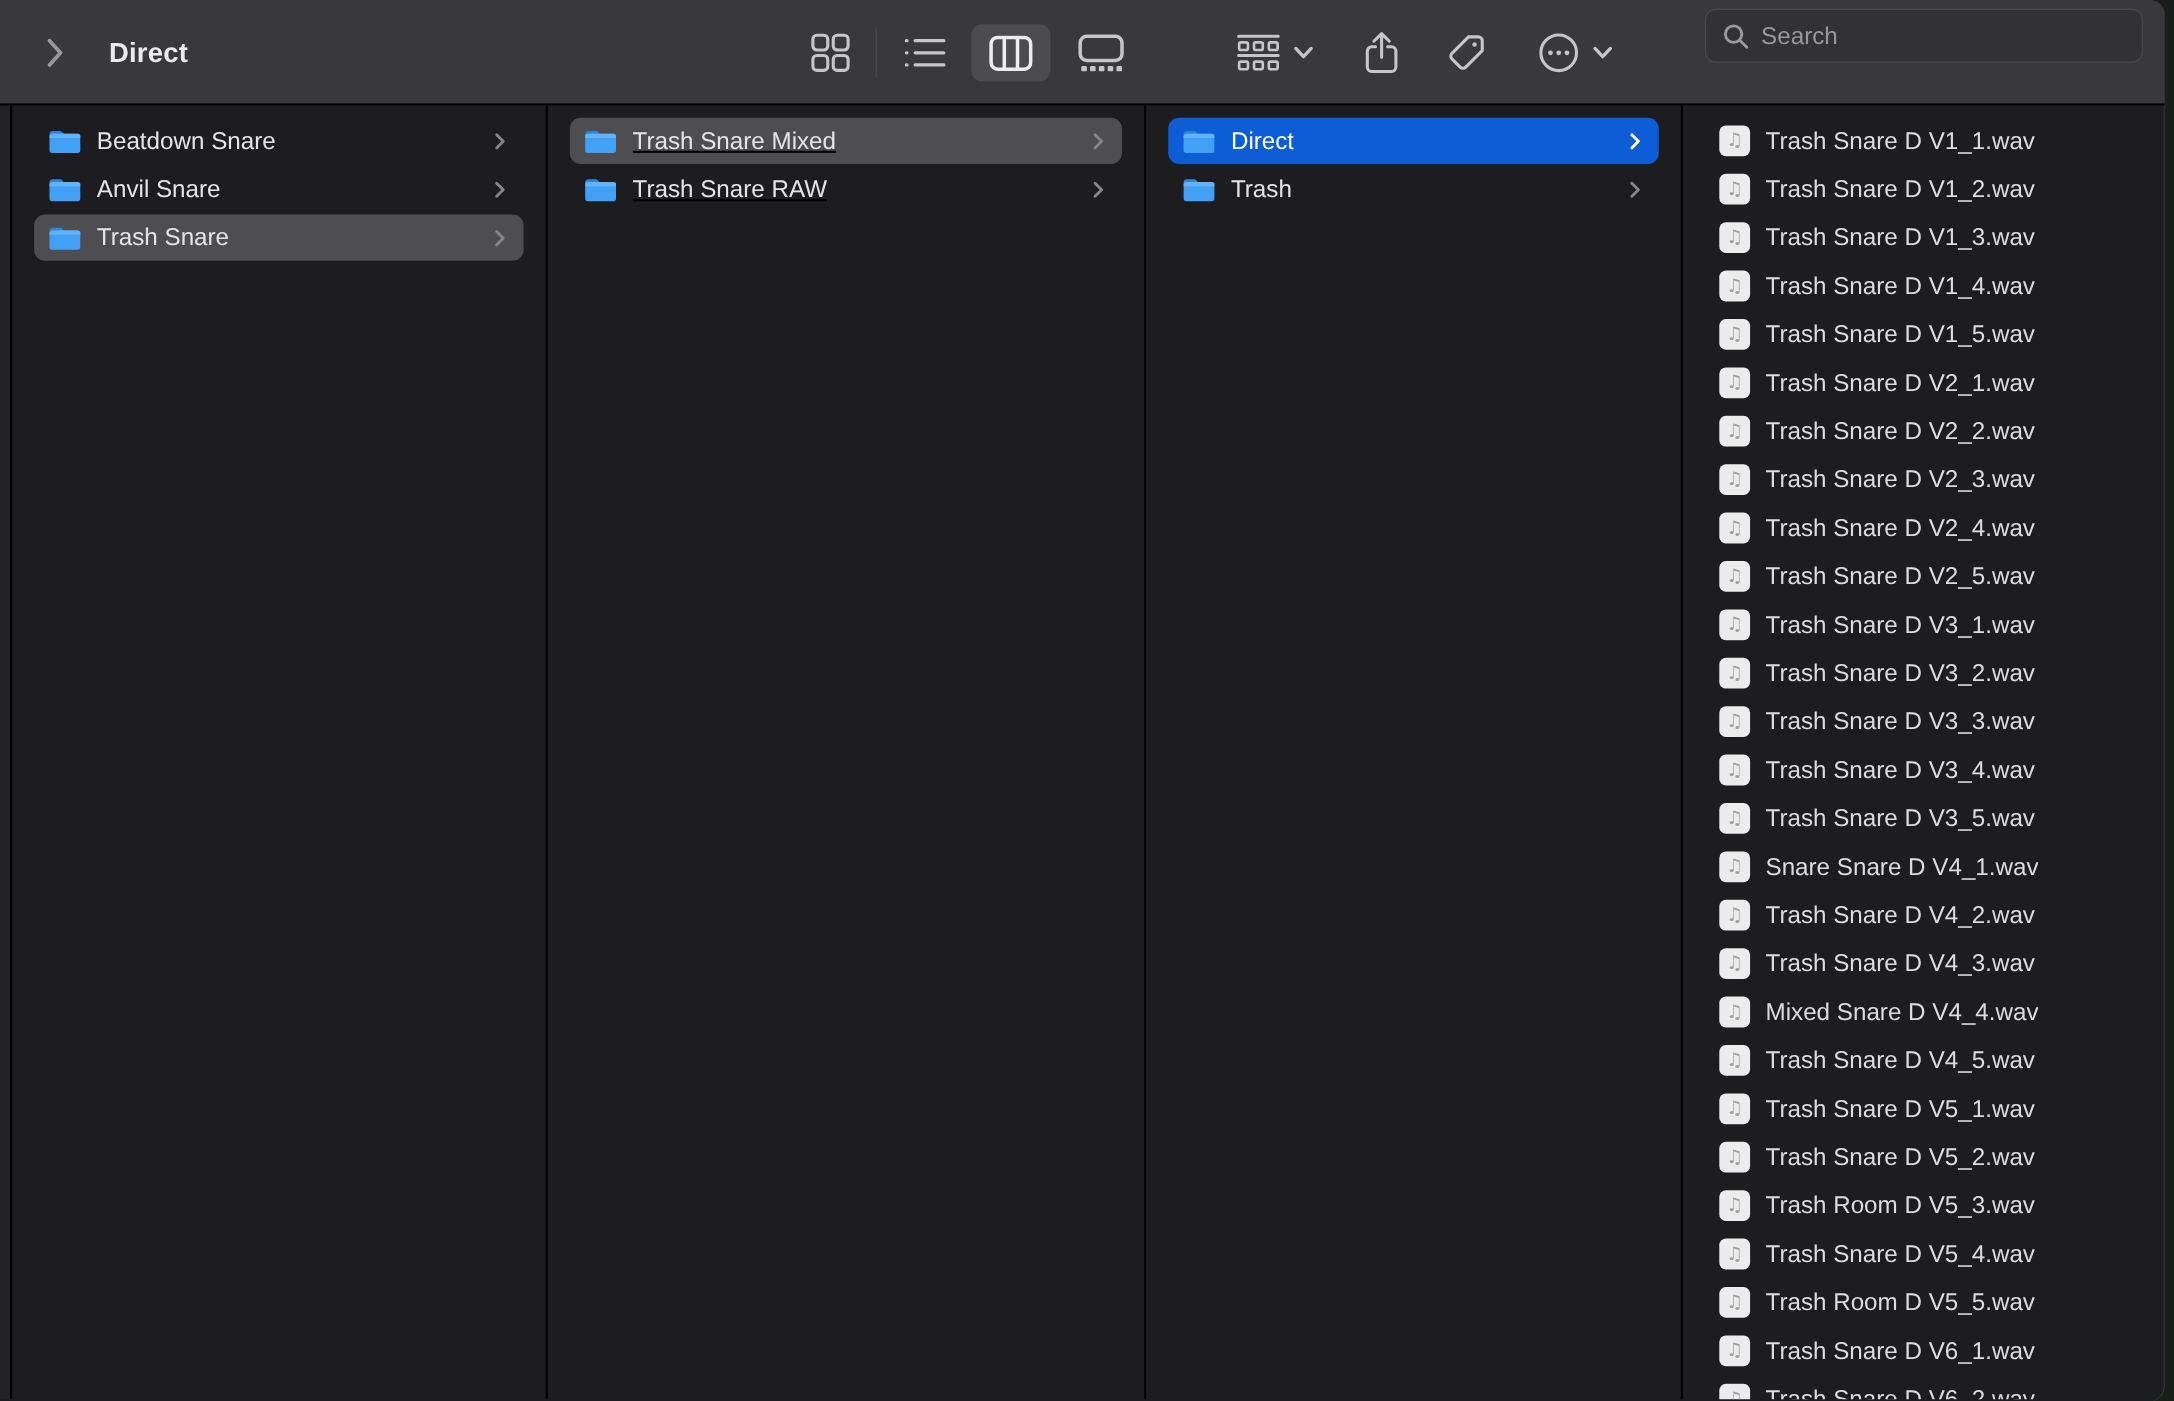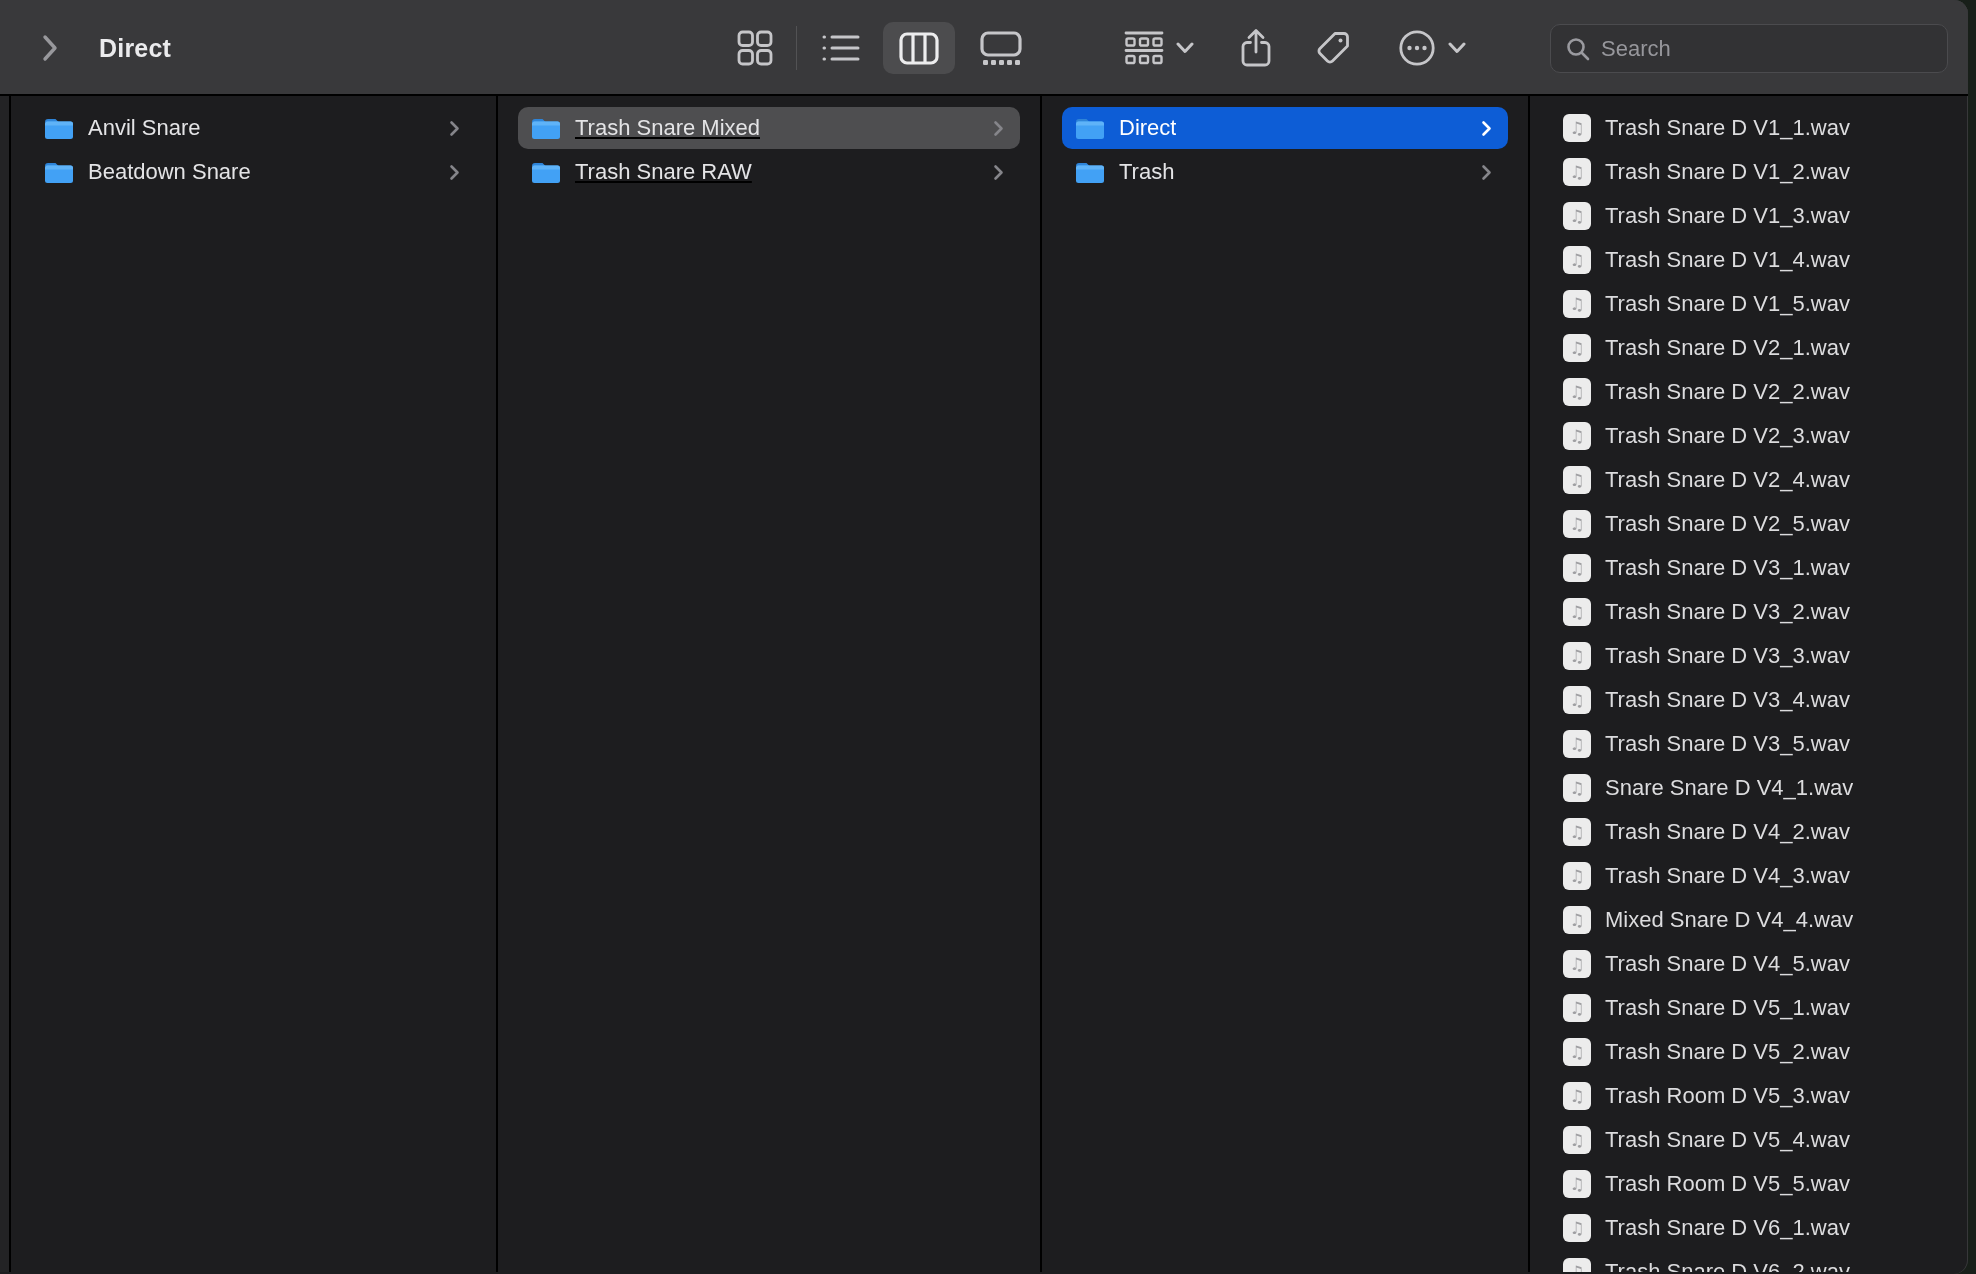--- a/index.html
+++ b/index.html
@@ -33,21 +33,21 @@
       background:transparent;border:none;color:#c6c6c9;border-radius:10px;cursor:default;}
   .tb svg{display:block;}
   .tb.selected{background:#4c4c4e;color:#ededee;}
   .nav-forward{left:30px;width:40px;color:#98989c;}
   .win-title{
     position:absolute;left:99px;top:0;height:96px;display:flex;align-items:center;
     font-size:25px;font-weight:700;color:#ebebed;letter-spacing:.2px;
   }
   .tb-divider{position:absolute;left:796px;top:26px;width:1px;height:44px;background:#525254;}
   .search-field{
-    position:absolute;left:1550px;top:24px;width:398px;height:49px;
+    position:absolute;left:1550px;top:8px;width:398px;height:49px;
     background:#323234;border:1px solid #4b4b4e;border-radius:10px;
     display:flex;align-items:center;
   }
   .search-field svg{margin-left:14px;flex:0 0 auto;color:#9a9a9f;}
   .search-field input{
     flex:1;height:100%;background:transparent;border:none;outline:none;
     color:#e8e8ea;font-size:22px;padding:0 12px 0 10px;
     font-family:"Liberation Sans","DejaVu Sans",sans-serif;
   }
   .search-field input::placeholder{color:#97979c;}
@@ -191,44 +191,59 @@
     <div class="col col-1">
 
         <div class="row">
           <span class="folder-ico">
             <svg width="30" height="23" viewBox="0 0 30 23">
               <path d="M1 5 q0 -3 3 -3 h7.5 l3.5 3.5 h-14 z" fill="#2e84d8"></path>
               <rect x="1" y="4.5" width="28" height="17.5" rx="2.5" fill="#42a1f5"></rect>
               <path d="M1 7 q0 -2.5 2.5 -2.5 h23 q2.5 0 2.5 2.5 v1.5 h-28 z" fill="#5fb3f8"></path>
             </svg>
           </span>
+          <span class="label">Beatdown Snare</span>
+          <span class="chev">
+            <svg width="11" height="17" viewBox="0 0 11 17" fill="none" stroke="currentColor" stroke-width="2.6" stroke-linecap="round" stroke-linejoin="round">
+              <path d="M2.5 2.5 L8.5 8.5 L2.5 14.5"></path>
+            </svg>
+          </span>
+        </div>
+
+        <div class="row">
+          <span class="folder-ico">
+            <svg width="30" height="23" viewBox="0 0 30 23">
+              <path d="M1 5 q0 -3 3 -3 h7.5 l3.5 3.5 h-14 z" fill="#2e84d8"></path>
+              <rect x="1" y="4.5" width="28" height="17.5" rx="2.5" fill="#42a1f5"></rect>
+              <path d="M1 7 q0 -2.5 2.5 -2.5 h23 q2.5 0 2.5 2.5 v1.5 h-28 z" fill="#5fb3f8"></path>
+            </svg>
+          </span>
           <span class="label">Anvil Snare</span>
           <span class="chev">
             <svg width="11" height="17" viewBox="0 0 11 17" fill="none" stroke="currentColor" stroke-width="2.6" stroke-linecap="round" stroke-linejoin="round">
               <path d="M2.5 2.5 L8.5 8.5 L2.5 14.5"></path>
             </svg>
           </span>
         </div>
 
-        <div class="row">
-          <span class="folder-ico">
-            <svg width="30" height="23" viewBox="0 0 30 23">
-              <path d="M1 5 q0 -3 3 -3 h7.5 l3.5 3.5 h-14 z" fill="#2e84d8"></path>
-              <rect x="1" y="4.5" width="28" height="17.5" rx="2.5" fill="#42a1f5"></rect>
-              <path d="M1 7 q0 -2.5 2.5 -2.5 h23 q2.5 0 2.5 2.5 v1.5 h-28 z" fill="#5fb3f8"></path>
-            </svg>
-          </span>
-          <span class="label">Beatdown Snare</span>
-          <span class="chev">
-            <svg width="11" height="17" viewBox="0 0 11 17" fill="none" stroke="currentColor" stroke-width="2.6" stroke-linecap="round" stroke-linejoin="round">
-              <path d="M2.5 2.5 L8.5 8.5 L2.5 14.5"></path>
-            </svg>
-          </span>
-        </div>
-
+        <div class="row sel-gray">
+          <span class="folder-ico">
+            <svg width="30" height="23" viewBox="0 0 30 23">
+              <path d="M1 5 q0 -3 3 -3 h7.5 l3.5 3.5 h-14 z" fill="#2e84d8"></path>
+              <rect x="1" y="4.5" width="28" height="17.5" rx="2.5" fill="#42a1f5"></rect>
+              <path d="M1 7 q0 -2.5 2.5 -2.5 h23 q2.5 0 2.5 2.5 v1.5 h-28 z" fill="#5fb3f8"></path>
+            </svg>
+          </span>
+          <span class="label">Trash Snare</span>
+          <span class="chev">
+            <svg width="11" height="17" viewBox="0 0 11 17" fill="none" stroke="currentColor" stroke-width="2.6" stroke-linecap="round" stroke-linejoin="round">
+              <path d="M2.5 2.5 L8.5 8.5 L2.5 14.5"></path>
+            </svg>
+          </span>
+        </div>
       </div>
 
     <div class="col col-2">
 
         <div class="row sel-gray">
           <span class="folder-ico">
             <svg width="30" height="23" viewBox="0 0 30 23">
               <path d="M1 5 q0 -3 3 -3 h7.5 l3.5 3.5 h-14 z" fill="#2e84d8"></path>
               <rect x="1" y="4.5" width="28" height="17.5" rx="2.5" fill="#42a1f5"></rect>
               <path d="M1 7 q0 -2.5 2.5 -2.5 h23 q2.5 0 2.5 2.5 v1.5 h-28 z" fill="#5fb3f8"></path>

